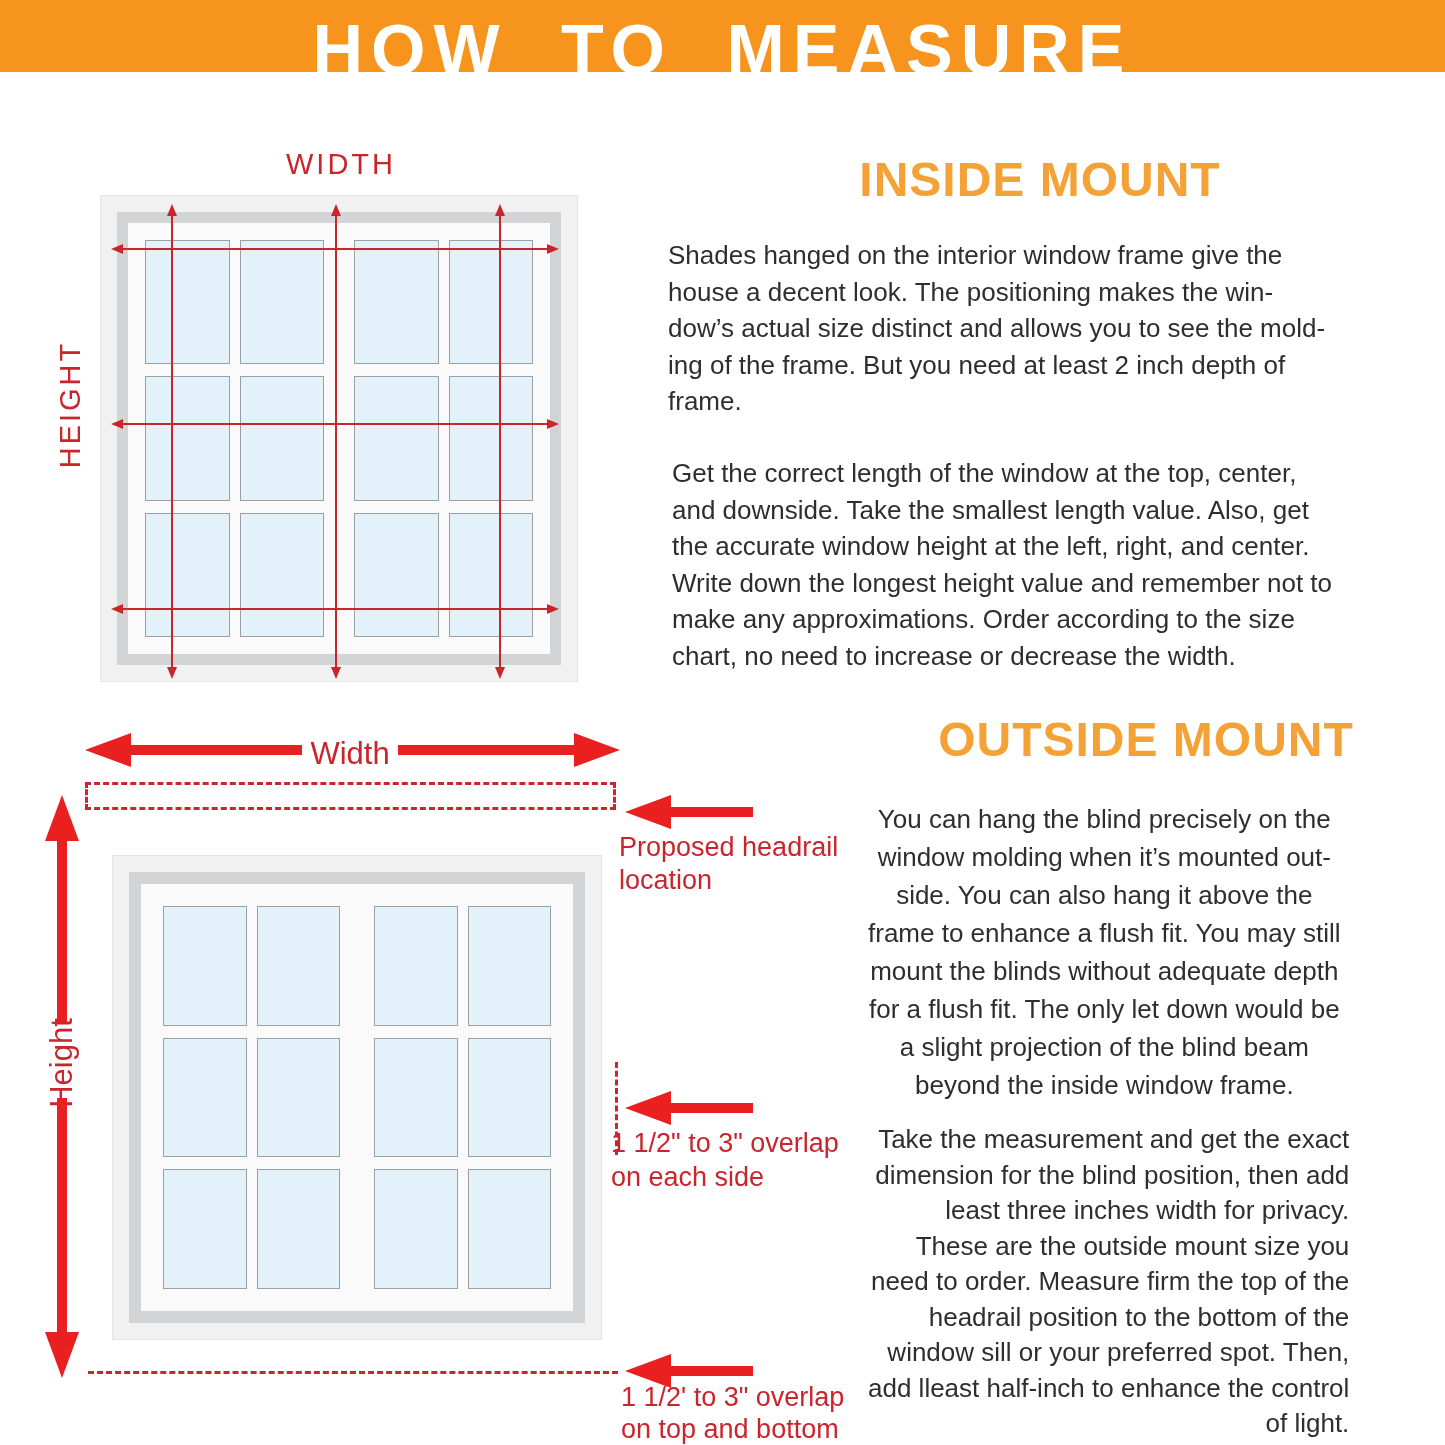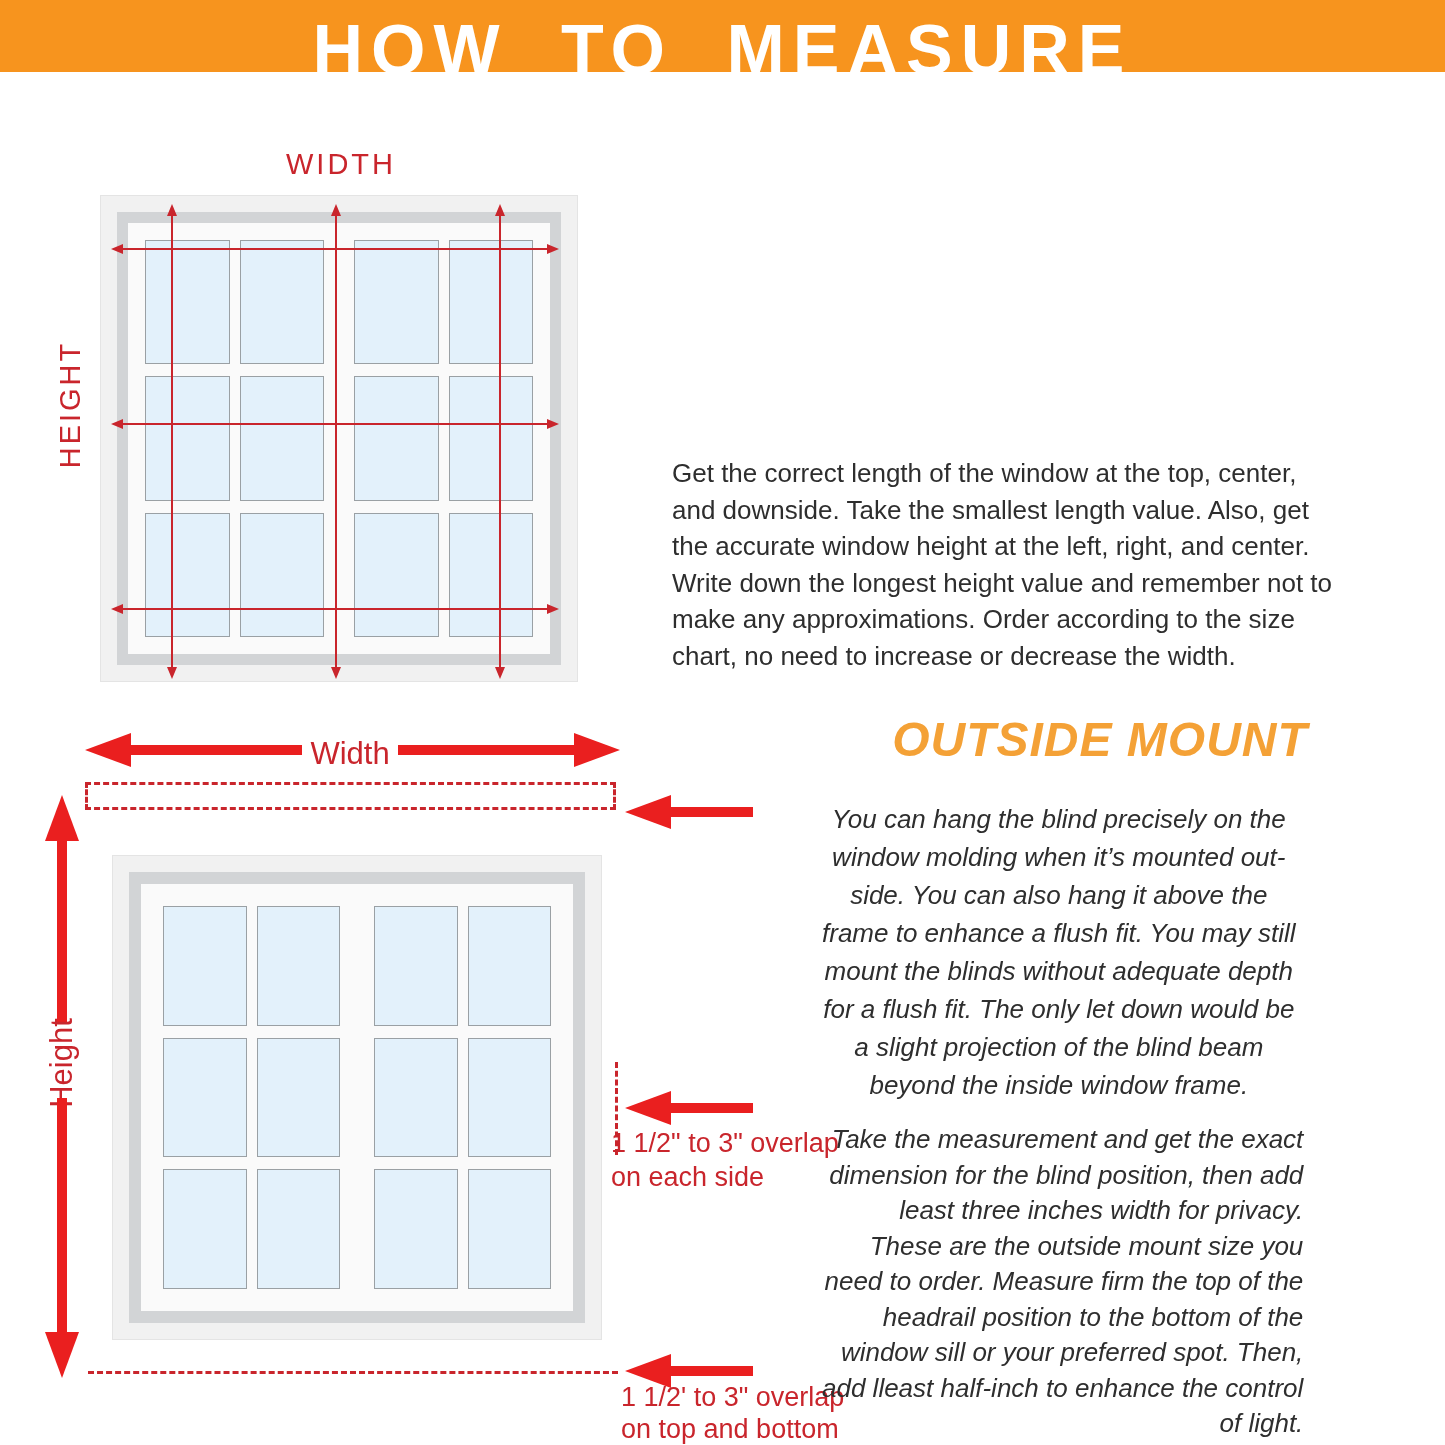--- a/index.html
+++ b/index.html
@@ -24,21 +24,21 @@
   .banner{position:absolute;left:0;top:0;width:1445px;height:72px;background:var(--banner-orange);}
   .banner h1{
     margin:0;height:100px;line-height:100px;text-align:center;color:#fff;
     font-size:70px;font-weight:700;letter-spacing:8px;word-spacing:26px;
   }
   
   .group{position:absolute;}
   .g-inside-diagram{left:30px;top:130px;width:620px;height:570px;}
   .g-outside-diagram{left:30px;top:700px;width:830px;height:760px;}
   .g-inside-text{left:660px;top:140px;width:770px;height:560px;}
-  .g-outside-text{left:820px;top:700px;width:580px;height:745px;font-style:italic;}
+  .g-outside-text{left:866px;top:700px;width:580px;height:745px;}
   .abs{position:absolute;}
   
   .red-label{color:var(--label-red);}
   .in-width{left:221px;top:18px;width:180px;text-align:center;font-size:29px;letter-spacing:3px;}
   .in-height{left:-25px;top:258px;width:130px;text-align:center;font-size:29px;letter-spacing:3px;transform:rotate(-90deg);}
   .ow-width{left:272px;top:36px;width:96px;text-align:center;font-size:31px;}
   .ow-height{left:-28px;top:345px;width:120px;text-align:center;font-size:31px;transform:rotate(-90deg);}
   .note{font-size:27px;color:var(--label-red);white-space:pre;}
   .note-headrail{left:589px;top:131px;line-height:33px;}
   .note-side{left:581px;top:426px;line-height:34px;}
@@ -133,20 +133,22 @@
   </div>
 
   <div class="group g-outside-diagram">
 
     <div class="tarrow-left" style="left:55px;top:33px;width:217px;"></div>
     <div class="abs red-label ow-width">Width</div>
     <div class="tarrow-right" style="left:368px;top:33px;width:222px;"></div>
 
     <div class="abs dash-rect" style="left:55px;top:82px;width:531px;height:28px;"></div>
     <div class="tarrow-left" style="left:595px;top:95px;width:128px;"></div>
+    <div class="abs note note-headrail">Proposed headrail
+location</div>
 
     <div class="tarrow-up" style="left:15px;top:95px;height:228px;"></div>
     <div class="abs red-label ow-height">Height</div>
     <div class="tarrow-down" style="left:15px;top:398px;height:280px;"></div>
 
     <div class="abs win win-bottom">
       <div class="win-band">
         <div class="win-sash">
           <div class="pane-area">
             <div class="half">
@@ -175,20 +177,26 @@
     <div class="abs note note-side">1 1/2" to 3" overlap
 on each side</div>
 
     <div class="abs dash-h" style="left:58px;top:671px;width:530px;"></div>
     <div class="tarrow-left" style="left:595px;top:654px;width:128px;"></div>
     <div class="abs note note-bottom">1 1/2' to 3" overlap
 on top and bottom</div>
   </div>
 
   <div class="group g-inside-text">
+    <div class="abs mount-heading" style="left:0;top:12px;width:760px;">INSIDE MOUNT</div>
+    <div class="abs para p-inside" style="left:8px;top:97px;">Shades hanged on the interior window frame give the
+house a decent look. The positioning makes the win-
+dow’s actual size distinct and allows you to see the mold-
+ing of the frame. But you need at least 2 inch depth of
+frame.</div>
     <div class="abs para p-inside" style="left:12px;top:315px;">Get the correct length of the window at the top, center,
 and downside. Take the smallest length value. Also, get
 the accurate window height at the left, right, and center.
 Write down the longest height value and remember not to
 make any approximations. Order according to the size
 chart, no need to increase or decrease the width.</div>
   </div>
 
   <div class="group g-outside-text">
     <div class="abs mount-heading" style="left:0;top:12px;width:560px;">OUTSIDE MOUNT</div>

